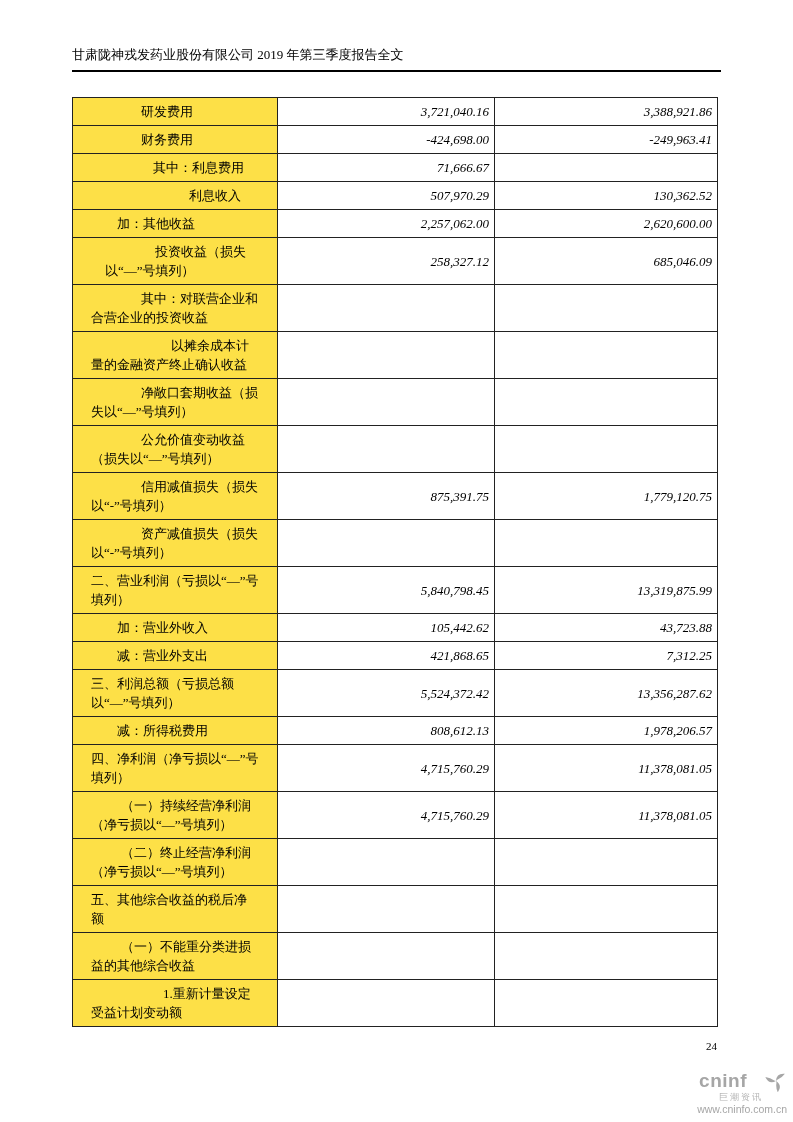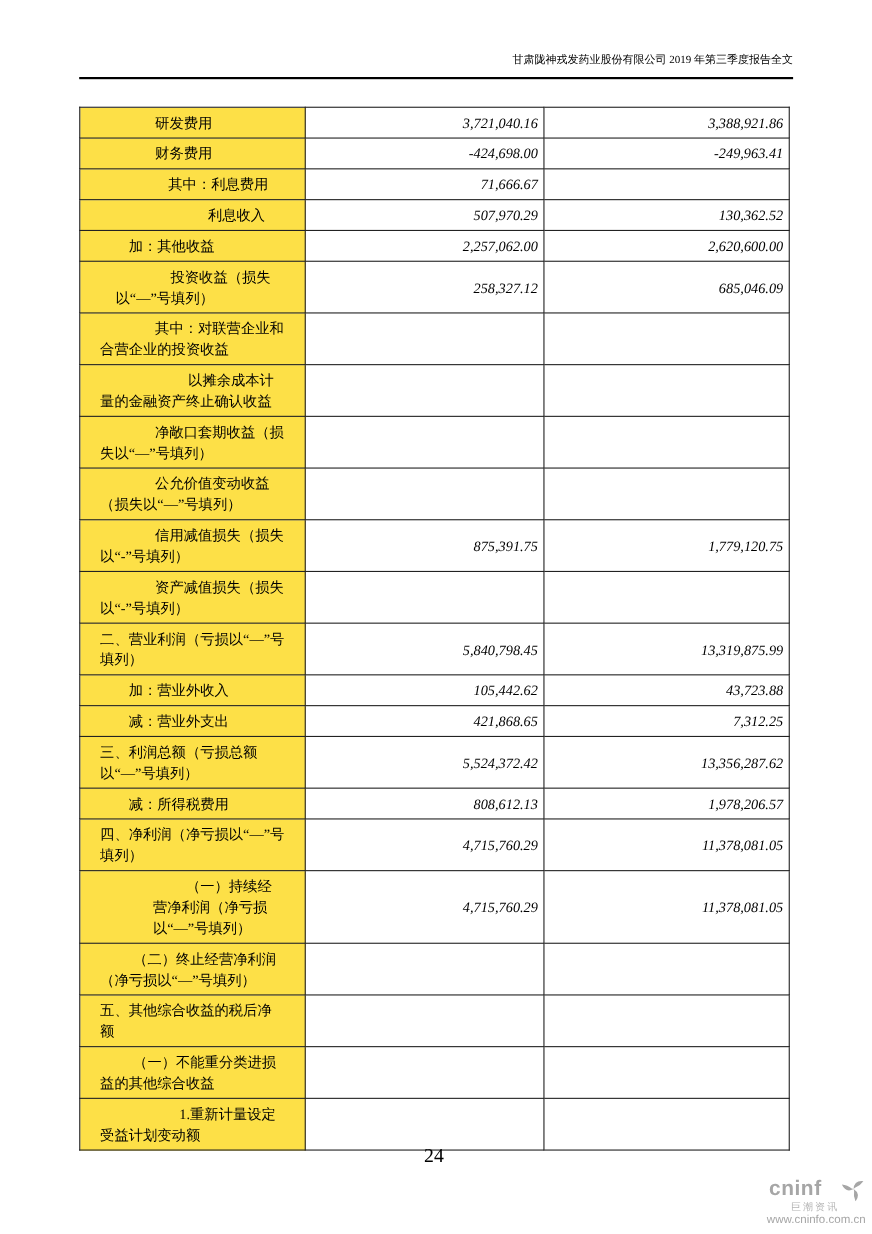--- a/index.html
+++ b/index.html
@@ -13,22 +13,22 @@
     overflow: hidden;
     font-family: "Liberation Serif", "DejaVu Serif", serif;
     color: #000;
   }
   
   .doc-header {
     position: absolute;
     top: 46px;
     left: 72px;
     width: 649px;
-    text-align: right;
-    font-size: 10px;
+    text-align: left;
+    font-size: 13px;
     line-height: 17px;
     padding-bottom: 7px;
     border-bottom: 2px solid #000;
   }
   
   .fin-table {
     position: absolute;
     top: 97px;
     left: 72px;
     width: 645px;
@@ -55,22 +55,22 @@
     padding: 4px 5px;
     line-height: 19px;
     font-style: italic;
   }
   
   .page-number {
     position: absolute;
     top: 1040px;
     left: 72px;
     width: 645px;
-    text-align: center;
-    font-size: 18px;
+    text-align: right;
+    font-size: 11px;
   }
   .cninfo-logo {
     position: absolute;
     top: 1070px;
     right: 6px;
     text-align: right;
     font-family: "Liberation Sans", sans-serif;
     color: #a6a6a6;
     line-height: 1.1;
   }
@@ -254,21 +254,21 @@
   <tr>
     <td class="label-cell">
       <span class="label-text" style="text-indent: 0px;">四、净利润（净亏损以“—”号填列）</span>
     </td>
     <td class="num-cell">4,715,760.29</td>
     <td class="num-cell">11,378,081.05</td>
   </tr>
 
   <tr>
     <td class="label-cell">
-      <span class="label-text" style="text-indent: 30px; margin-left: 48px;">（一）持续经营净利润（净亏损以“—”号填列）</span>
+      <span class="label-text" style="text-indent: 30px;">（一）持续经营净利润（净亏损以“—”号填列）</span>
     </td>
     <td class="num-cell">4,715,760.29</td>
     <td class="num-cell">11,378,081.05</td>
   </tr>
 
   <tr>
     <td class="label-cell">
       <span class="label-text" style="text-indent: 30px;">（二）终止经营净利润（净亏损以“—”号填列）</span>
     </td>
     <td class="num-cell"></td>

